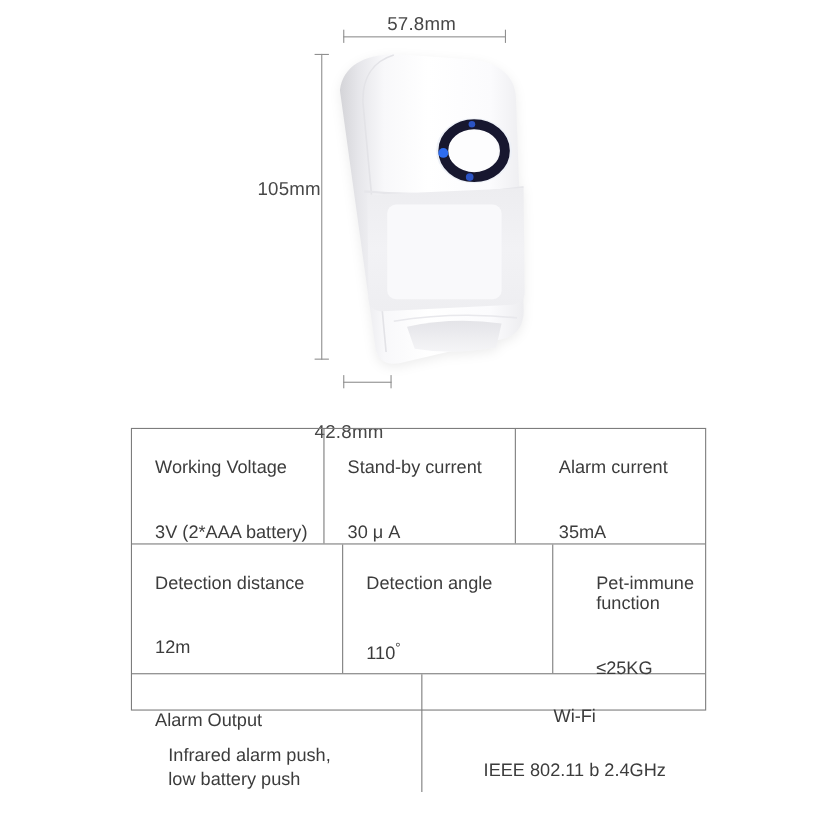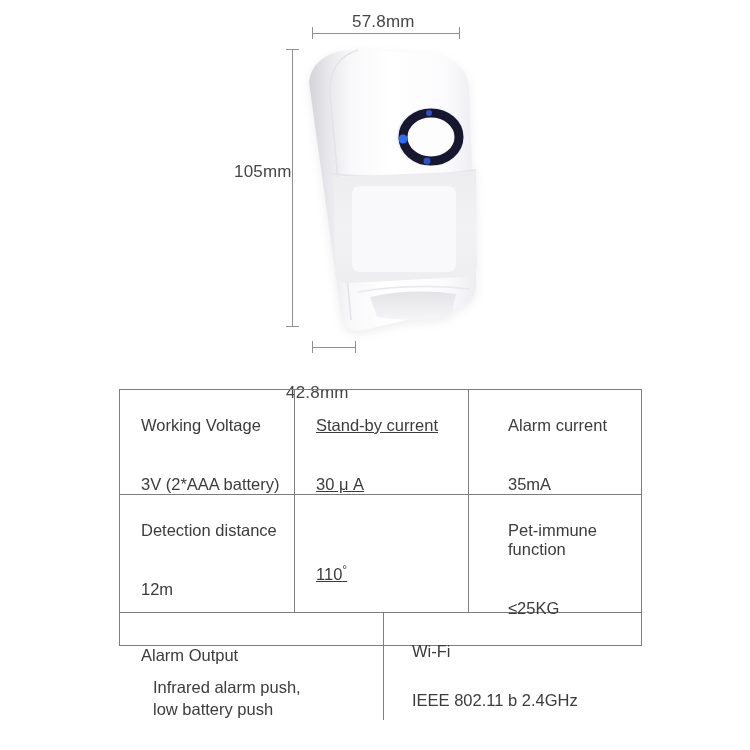--- a/index.html
+++ b/index.html
@@ -36,32 +36,32 @@
 
   
   .spec-table{
     position:absolute;left:119px;top:389px;width:523px;height:257px;
     border:1px solid #7d7d7d;box-sizing:border-box;
     display:flex;flex-direction:column;
   }
   .spec-row{display:flex;box-sizing:border-box;}
   .spec-row + .spec-row{border-top:1px solid #7d7d7d;}
   .row-a{height:118px;}
-  .row-b{height:118px;}
+  .row-b{height:118px;gap:17px;}
   .row-c{flex:1;}
   .spec-cell{
     box-sizing:border-box;position:relative;
     padding:26px 8px 0 21px;font-size:16.5px;color:#3c3c3c;
   }
   .spec-cell + .spec-cell{border-left:1px solid #7d7d7d;}
   .c1{flex:0 0 174px;}
-  .c2{flex:0 0 174px;text-decoration:underline;}
+  .c2{flex:0 0 174px;}
   .c3{flex:1;padding-left:39px;}
   .cA{flex:0 0 263px;padding-top:33px;}
-  .cB{flex:1;padding-top:29px;padding-left:28px;}
+  .cB{flex:1;padding-top:29px;padding-left:28px;text-align:center;}
   .cell-label{display:block;line-height:19px;}
   .cell-value{display:block;line-height:19px;margin-top:40px;}
   .cA .cell-value{margin-top:11px;line-height:22px;margin-left:12px;}
   .cB .cell-value{margin-top:30px;}
   .deg{font-size:12px;vertical-align:6px;}
 </style>
 </head>
 <body>
 
 <div class="dim-label dim-top-label">57.8mm</div>
@@ -141,20 +141,21 @@
       <span class="cell-value">35mA</span>
     </div>
   </div>
 
   <div class="spec-row row-b">
     <div class="spec-cell c1">
       <span class="cell-label">Detection distance</span>
       <span class="cell-value">12m</span>
     </div>
     <div class="spec-cell c2">
+      <span class="cell-label">Detection angle</span>
       <span class="cell-value"><span>110</span><span class="deg">°</span></span>
     </div>
     <div class="spec-cell c3">
       <span class="cell-label">Pet-immune function</span>
       <span class="cell-value">≤25KG</span>
     </div>
   </div>
 
   <div class="spec-row row-c">
     <div class="spec-cell cA">

